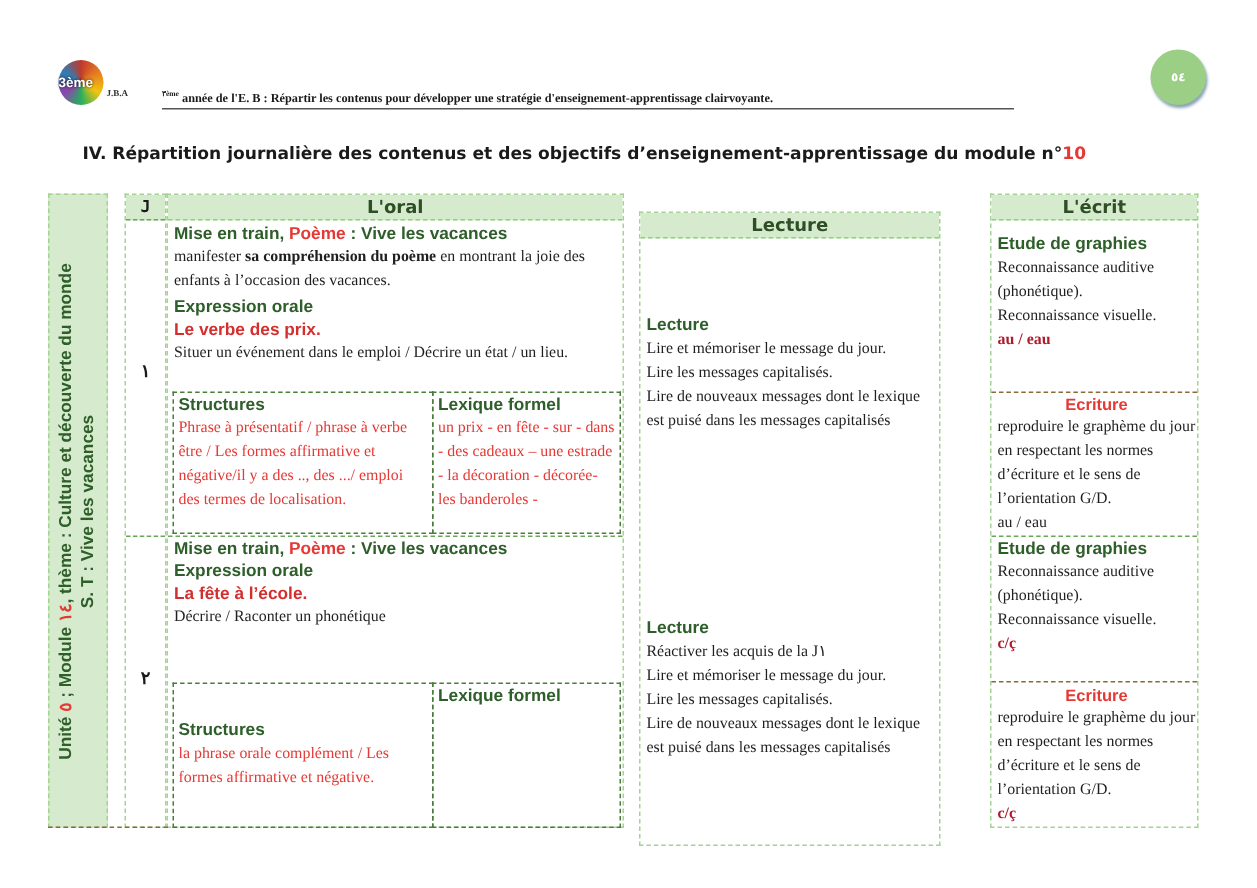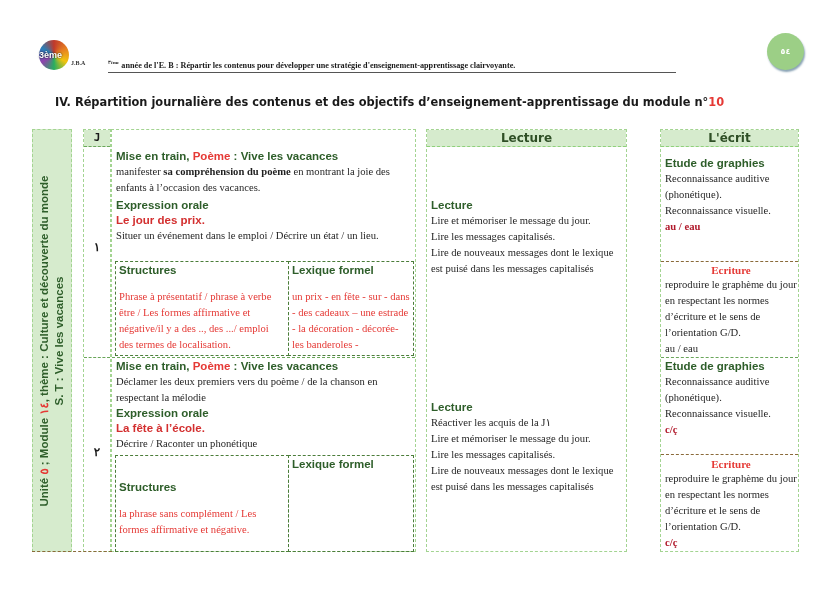--- a/index.html
+++ b/index.html
@@ -33,24 +33,24 @@
       font-family:"DejaVu Sans Mono", monospace; font-weight:bold; font-size:11px; text-align:center; line-height:16px; color:#1a1a1a; }
     .jnum { position:absolute; left:0; width:100%; text-align:center; font-size:12px; font-weight:bold; }
 
     .col { position: absolute; top: 129px; height: 423px; border: 1px dashed #a3d491; }
     .chead { position:absolute; left:0; top:0; width:100%; height:17px; background:#d6ebcd; border-bottom:1px dashed #8fd17a;
       font-family:"DejaVu Sans", sans-serif; font-weight:bold; font-size:12px; text-align:center; line-height:17px; color:#2e4e25; }
 
     .h-green { font-family:"Liberation Sans", sans-serif; font-weight:bold; font-size:11.5px; color:#2e5e2a; line-height:15px; }
     .h-red { font-family:"Liberation Sans", sans-serif; font-weight:bold; font-size:11.5px; color:#d32f2f; line-height:15px; }
     .t { font-size: 10.6px; line-height: 16px; color: #1f1f1f; }
-    .t-red { font-size: 10.6px; line-height: 16px; color: #e53935; margin-top: 11px; }
+    .t-red { font-size: 10.6px; line-height: 16px; color: #e53935; }
     .b { font-weight: bold; }
     .red-inline { color:#e53935; }
-    .ecr { font-family:Liberation Serif, serif; font-weight:bold; font-size:11px; color:#e53935; text-align:center; line-height:14px; }
+    .ecr { font-family:Liberation Sans, sans-serif; font-weight:bold; font-size:11px; color:#e53935; text-align:center; line-height:14px; }
     .dark-red { color:#b0192b; font-weight:bold; font-size:10.6px; line-height:16px; }
 
     .cell { position:absolute; }
     .row-div { position:absolute; left:0; width:100%; height:0; border-top:1px dashed #6aa65a; }
     .sub-box { position:absolute; border:1px dashed #4b7d3a; }
     .brown-line { position:absolute; height:0; border-top:1px dashed #8a6a3a; }
   </style>
 </head>
 <body>
 
@@ -72,64 +72,64 @@
 </div>
 
 <div class="jcol">
   <div class="jhead">J</div>
   <div class="row-div" style="top:227px;"></div>
   <div class="jnum" style="top:110px;">١</div>
   <div class="jnum" style="top:315px;">٢</div>
 </div>
 
 <div class="col" style="left:111px; width:305px;">
+  <div class="chead">L'oral</div>
 
   <div class="cell" style="left:4px; top:19px; width:296px;">
     <div class="h-green"><span>Mise en train, </span><span class="red-inline">Poème</span><span> : Vive les vacances</span></div>
     <div class="t"><span>manifester </span><span class="b">sa compréhension du poème</span><span> en montrant la joie des enfants à l’occasion des vacances.</span></div>
     <div class="h-green" style="margin-top:2px;">Expression orale</div>
-    <div class="h-red">Le jour des prix.</div>
+    <div class="h-red">Le verbe des prix.</div>
     <div class="t">Situer un événement dans le emploi / Décrire un état / un lieu.</div>
   </div>
   <div class="sub-box" style="left:3px; top:131px; width:174px; height:95px;">
     <div style="padding:1px 3px;">
       <div class="h-green">Structures</div>
       <div class="t-red">Phrase à présentatif / phrase à verbe être / Les formes affirmative et négative/il y a des .., des .../ emploi des termes de localisation.</div>
     </div>
   </div>
   <div class="sub-box" style="left:176px; top:131px; width:126px; height:95px;">
     <div style="padding:1px 3px;">
       <div class="h-green">Lexique formel</div>
       <div class="t-red">un prix - en fête - sur - dans - des cadeaux – une estrade - la décoration - décorée- les banderoles -</div>
     </div>
   </div>
 
   <div class="row-div" style="top:227px;"></div>
 
   <div class="cell" style="left:4px; top:229px; width:296px;">
     <div class="h-green"><span>Mise en train, </span><span class="red-inline">Poème</span><span> : Vive les vacances</span></div>
-    <div class="t">Déclamer les deux premiers vers du poème / de la chanson en respectant la mélodie</div>
     <div class="h-green">Expression orale</div>
     <div class="h-red">La fête à l’école.</div>
     <div class="t">Décrire / Raconter un phonétique</div>
   </div>
   <div class="sub-box" style="left:3px; top:325px; width:174px; height:97px;">
     <div style="padding:24px 3px 0 3px;">
       <div class="h-green">Structures</div>
-      <div class="t-red">la phrase sans complément / Les formes affirmative et négative.</div>
+      <div class="t-red">la phrase orale complément / Les formes affirmative et négative.</div>
     </div>
   </div>
   <div class="sub-box" style="left:176px; top:325px; width:126px; height:97px;">
     <div style="padding:1px 3px;">
       <div class="h-green">Lexique formel</div>
     </div>
   </div>
 </div>
 
-<div class="col" style="left:426px; width:201px;">
+<div class="col" style="left:426px; width:201px;margin-top:12px;">
   <div class="chead">Lecture</div>
   <div class="cell" style="left:4px; top:68px; width:192px;">
     <div class="h-green">Lecture</div>
     <div class="t">Lire et mémoriser le message du jour.</div>
     <div class="t">Lire les messages capitalisés.</div>
     <div class="t">Lire de nouveaux messages dont le lexique est puisé dans les messages capitalisés</div>
   </div>
   <div class="cell" style="left:4px; top:270px; width:192px;">
     <div class="h-green">Lecture</div>
     <div class="t">Réactiver les acquis de la J١</div>

